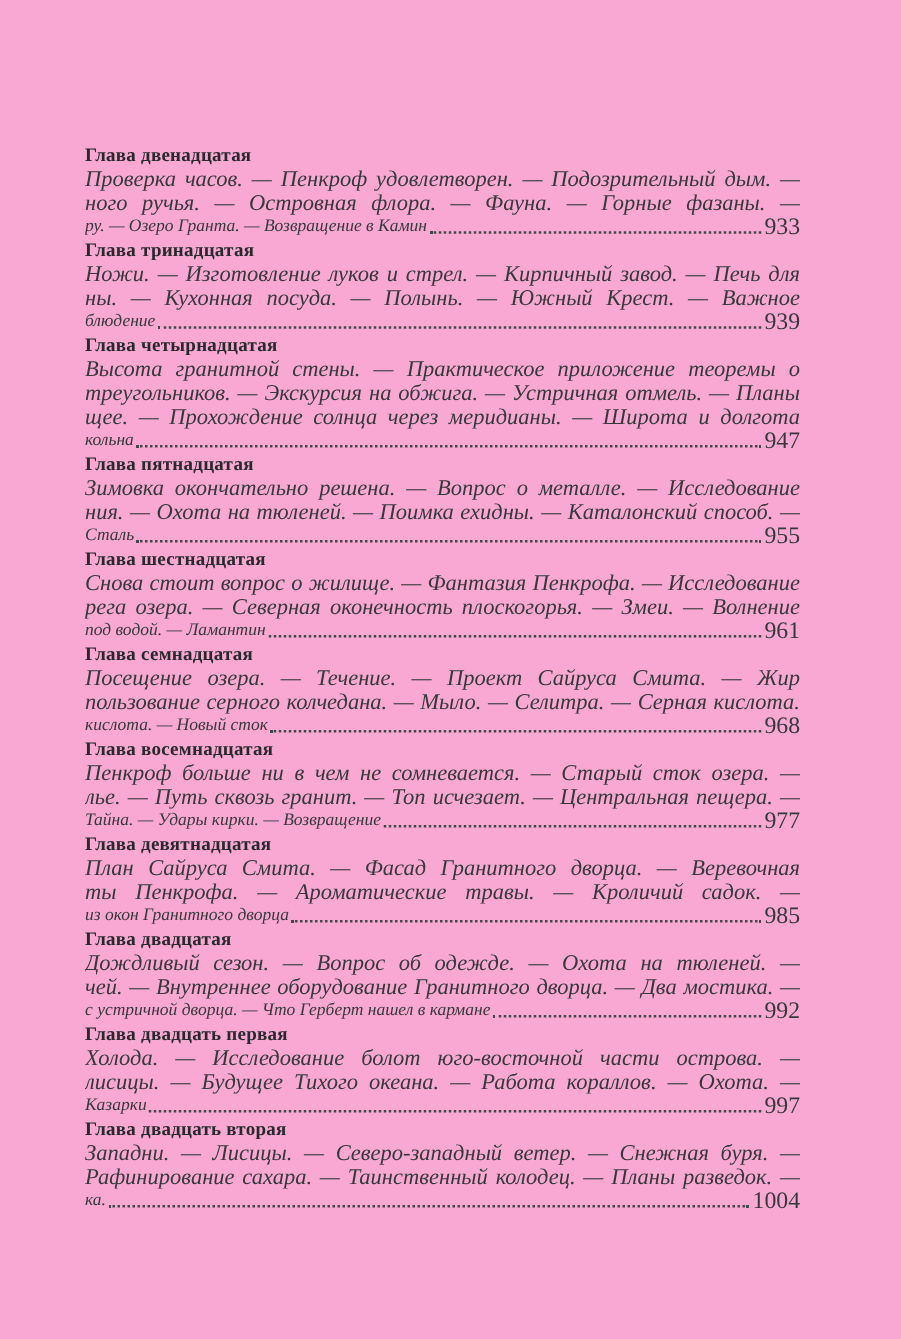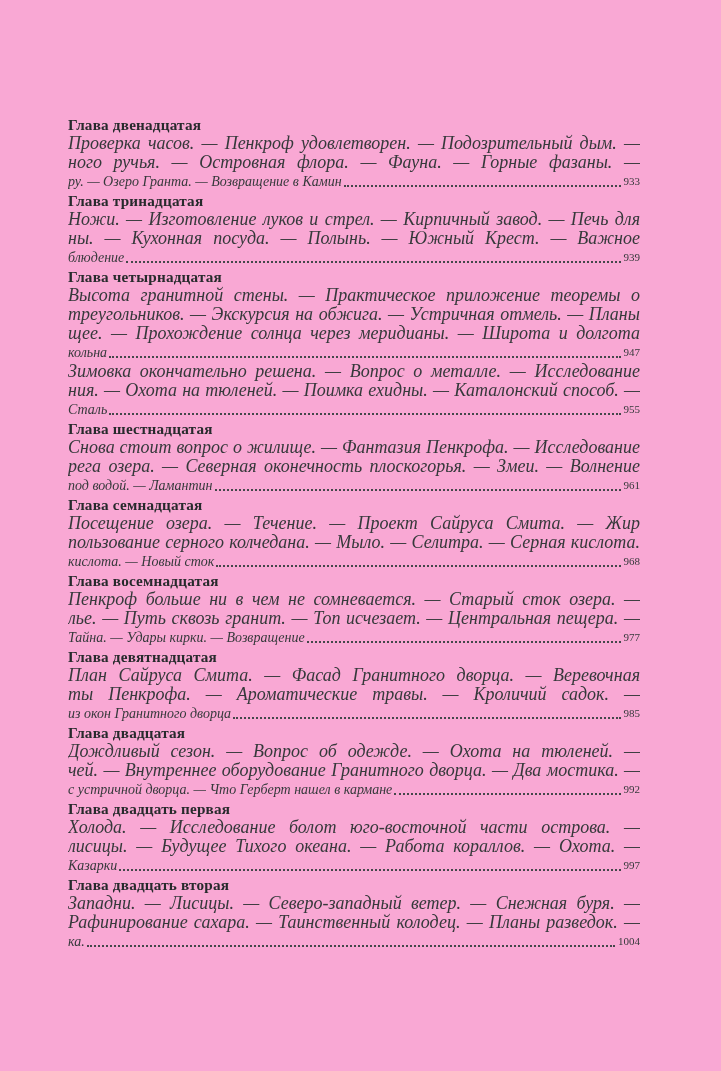--- a/index.html
+++ b/index.html
@@ -61,21 +61,21 @@
     white-space: nowrap;
   }
   .leader {
     flex: 1 1 auto;
     min-width: 8px;
     border-bottom: 2px dotted #44474a;
     margin: 0 3px 4px 2px;
   }
   .pagenum {
     font-style: normal;
-    font-size: 11px;
+    font-size: 19px;
     color: #36393b;
     white-space: nowrap;
   }
 </style>
 </head>
 <body>
 
 <div class="page">
   <div class="text-block" id="chapters-container">
   <section class="chapter">
@@ -112,20 +112,21 @@
           <div class="body-line">щее. — Прохождение солнца через меридианы. — Широта и долгота острова Лин-</div>
           <div class="last-line">
         <span class="frag">кольна</span>
         <span class="leader"></span>
         <span class="pagenum">947</span>
       </div>
     </div>
   </section>
 
   <section class="chapter">
+    <h2 class="chapter-title">Глава пятнадцатая</h2>
     <div class="chapter-body">
       <div class="body-line">Зимовка окончательно решена. — Вопрос о металле. — Исследование острова Спасе-</div>
           <div class="body-line">ния. — Охота на тюленей. — Поимка ехидны. — Каталонский способ. — Железо. —</div>
           <div class="last-line">
         <span class="frag">Сталь</span>
         <span class="leader"></span>
         <span class="pagenum">955</span>
       </div>
     </div>
   </section>

